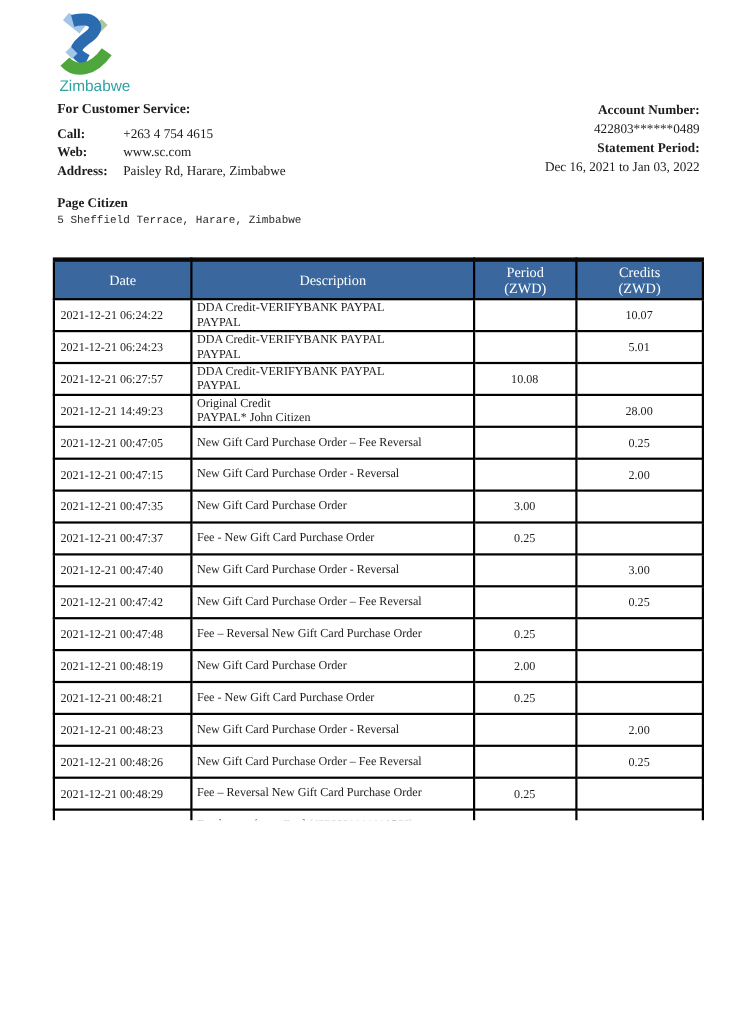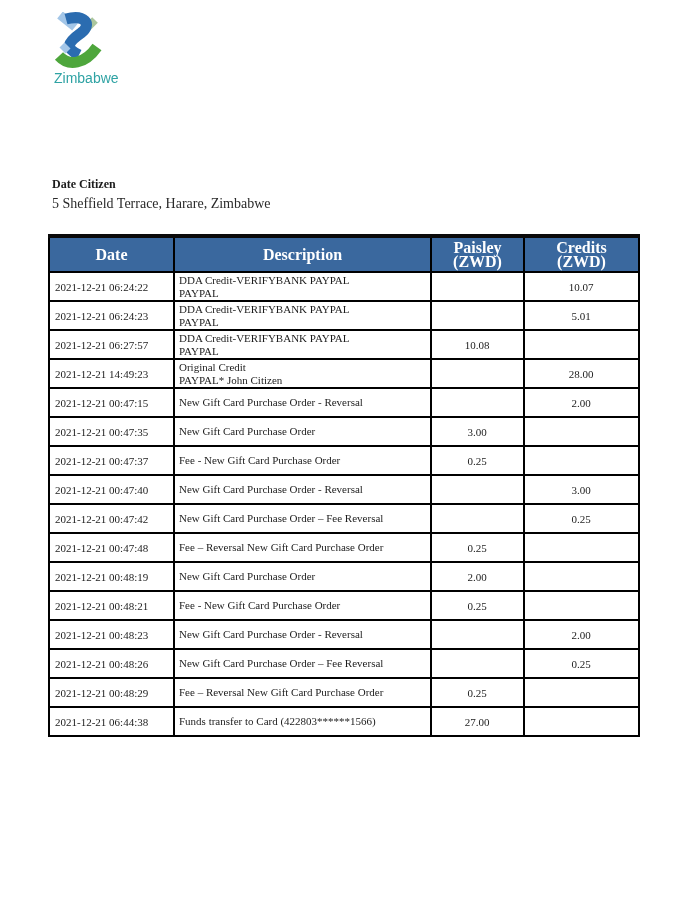--- a/index.html
+++ b/index.html
@@ -32,34 +32,34 @@
   }
   .cs-title { font-weight:bold; font-size:12.5px; margin-bottom:6px; }
   .cs-row  { display:flex; line-height:17px; }
   .cs-label { font-weight:bold; width:60px; }
   .acct-block { text-align:right; line-height:17px; font-size:12px; }
   .acct-label { font-weight:bold; }
 
   
   .customer-block { position:absolute; top:177px; left:52px; }
   .cust-name { font-weight:bold; font-size:12px; }
-  .cust-addr { font-size:14px; margin-top:4px; color:#2a2a2a; }
+  .cust-addr { font-size:10px; margin-top:4px; color:#2a2a2a;font-family:Liberation Mono, monospace; }
 
   
   table.txn {
     position:absolute; top:234px; left:48px;
     width:590px; table-layout:fixed;
     border-collapse:collapse;
     border:2px solid #000;
     border-top:4px solid #0a0a0a;
   }
   .txn th, .txn td { border:2px solid #000; vertical-align:middle; }
   .txn th {
     background:var(--header-bg);
-    color:#ffffff; font-weight:bold; font-size:16px;
+    color:#ffffff; font-weight:normal; font-size:13px;
     height:31px; text-align:center; padding:1px 2px;
     white-space:pre-line; line-height:14px;
   }
   .txn td { font-size:11px; height:25px; padding:1px 4px; }
   td.c-date { padding-left:5px; }
   td.c-desc { white-space:pre-line; line-height:12.5px; }
   td.c-num  { text-align:center; padding-right:5px; }
 
   
   .watermark {
@@ -88,39 +88,60 @@
       <path class="lg-pale-blue" d="M6 3 L21 15" stroke-width="9"></path>
       <path class="lg-sage" d="M41 8 L29 20" stroke-width="8"></path>
       <path class="lg-blue" d="M12 7 C30 2 39 12 27 21 C13 31 11 36 25 43" stroke-width="11" fill="none"></path>
       <path class="lg-green" d="M5 44 C15 55 31 52 43 35" stroke-width="11" fill="none"></path>
       <path class="lg-pale-blue" d="M8 33 L14 39" stroke-width="7"></path>
     </svg>
     <div class="region-label">Zimbabwe</div>
   </div>
 
   <div class="info-row">
+    <div>
+      <div class="cs-title">For Customer Service:</div>
+      <div class="cs-row">
+        <span class="cs-label">Call:</span>
+        <span>+263 4 754 4615</span>
+      </div>
+      <div class="cs-row">
+        <span class="cs-label">Web:</span>
+        <span>www.sc.com</span>
+      </div>
+      <div class="cs-row">
+        <span class="cs-label">Address:</span>
+        <span>Paisley Rd, Harare, Zimbabwe</span>
+      </div>
+    </div>
+    <div class="acct-block">
+      <div class="acct-label">Account Number:</div>
+      <div>422803******0489</div>
+      <div class="acct-label">Statement Period:</div>
+      <div>Dec 16, 2021 to Jan 03, 2022</div>
+    </div>
   </div>
 
   <div class="customer-block">
-    <div class="cust-name">Date Citizen</div>
+    <div class="cust-name">Page Citizen</div>
     <div class="cust-addr">5 Sheffield Terrace, Harare, Zimbabwe</div>
   </div>
 
   <table class="txn">
     <colgroup>
       <col style="width:125px">
         <col style="width:257px">
         <col style="width:93px">
         <col style="width:115px">
     </colgroup>
     <thead>
       <tr>
         <th>Date</th>
         <th>Description</th>
-        <th>Paisley
+        <th>Period
 (ZWD)</th>
         <th>Credits
 (ZWD)</th>
       </tr>
     </thead>
     <tbody>
     <tr>
       <td class="c-date">2021-12-21 06:24:22</td>
       <td class="c-desc">DDA Credit-VERIFYBANK PAYPAL
 PAYPAL</td>
@@ -146,20 +167,26 @@
 
     <tr>
       <td class="c-date">2021-12-21 14:49:23</td>
       <td class="c-desc">Original Credit
 PAYPAL* John Citizen</td>
       <td class="c-num"></td>
       <td class="c-num">28.00</td>
     </tr>
 
 
+    <tr>
+      <td class="c-date">2021-12-21 00:47:05</td>
+      <td class="c-desc">New Gift Card Purchase Order – Fee Reversal</td>
+      <td class="c-num"></td>
+      <td class="c-num">0.25</td>
+    </tr>
 
     <tr>
       <td class="c-date">2021-12-21 00:47:15</td>
       <td class="c-desc">New Gift Card Purchase Order - Reversal</td>
       <td class="c-num"></td>
       <td class="c-num">2.00</td>
     </tr>
 
 
 

